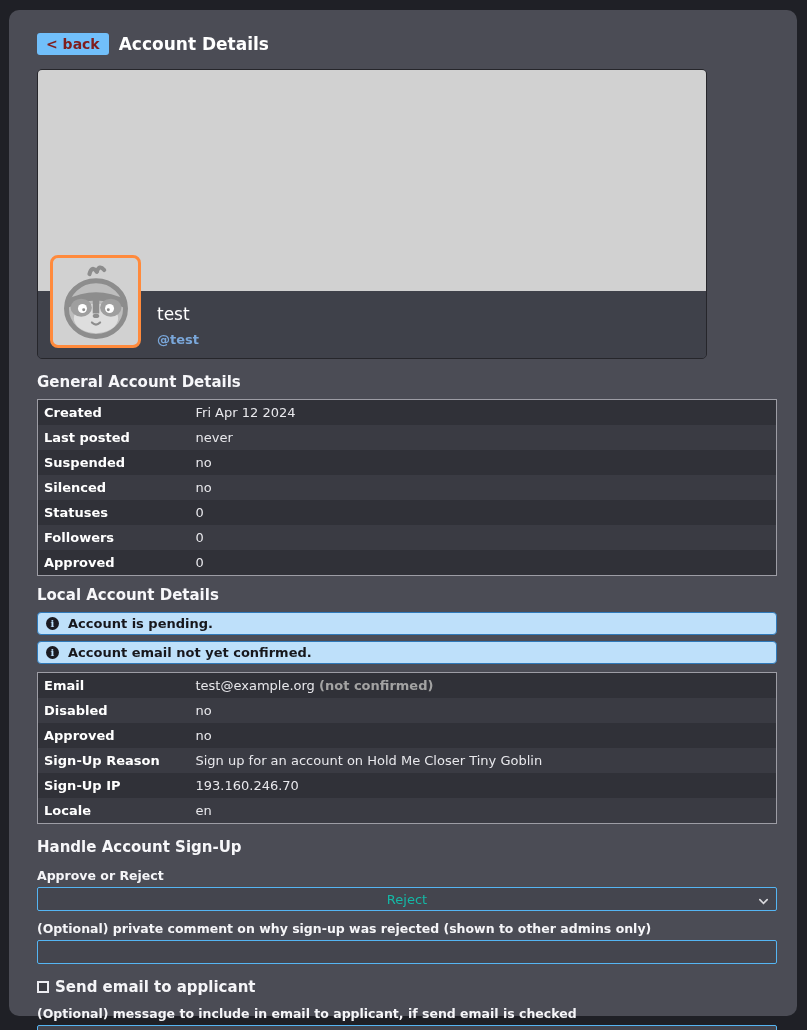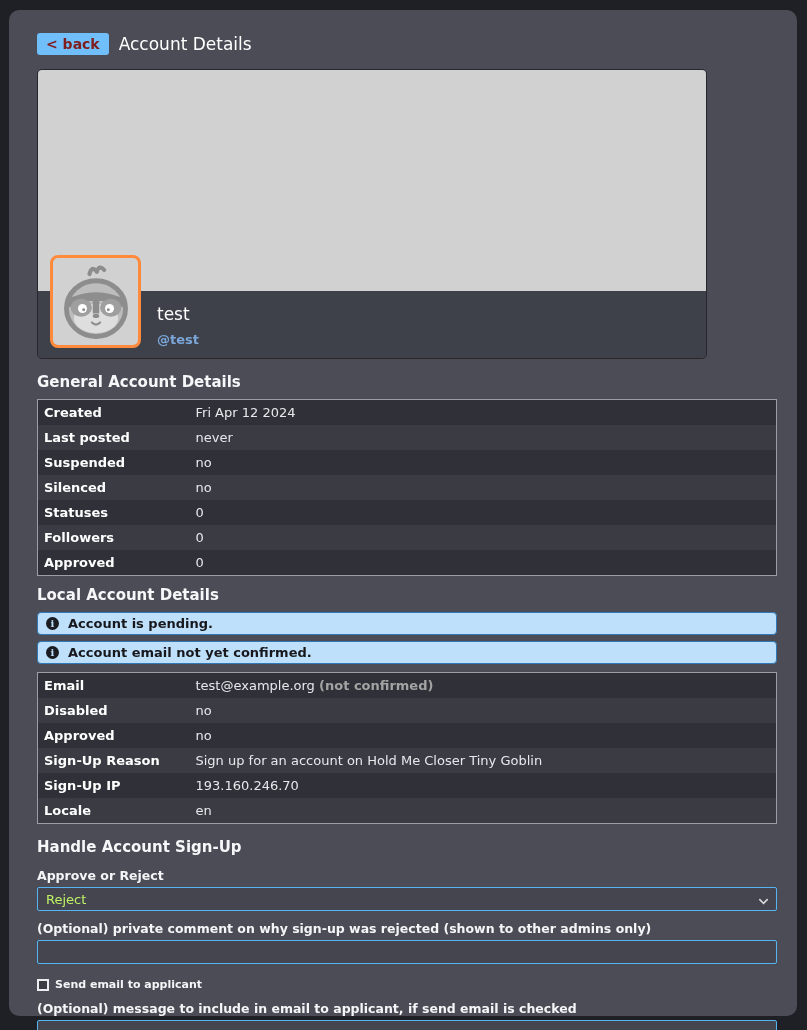--- a/index.html
+++ b/index.html
@@ -18,21 +18,21 @@
   }
   
   .page-header { display: flex; align-items: center; gap: 10px; margin-bottom: 14px; }
   .back-btn {
     background: #71bffa; color: #7f1d1d;
     font-weight: bold; font-size: 14px;
     border: none; border-radius: 3px;
     padding: 3px 9px; cursor: pointer;
     font-family: inherit;
   }
-  .page-title { color: #ffffff; font-size: 17px; font-weight: normal; }
+  .page-title { color: #ffffff; font-size: 17px; font-weight: bold; }
   
   .profile-card {
     position: relative;
     width: 670px; height: 290px;
     border: 1px solid #26262b;
     border-radius: 5px;
     overflow: hidden;
     margin-bottom: 14px;
     background: #3f414a;
   }
@@ -88,39 +88,40 @@
     font-weight: bold; font-family: "DejaVu Serif", serif;
   }
   
   .form-label { color: #f5f5f8; font-size: 12.5px; font-weight: bold; margin: 10px 0 4px 0; display: block; }
   .select-wrap { position: relative; }
   select.field, input.field {
     width: 100%; height: 24px;
     background: #44454e;
     border: 1px solid #55b5f3;
     border-radius: 2px;
-    color: #bef264; font-size: 13px;
+    color: #14b8a6; font-size: 13px;
     padding: 2px 8px;
     font-family: inherit;
     appearance: none; -webkit-appearance: none;
     outline: none;
+    text-align: center;
   }
   .chevron-down {
     position: absolute; right: 8px; top: 5px;
     pointer-events: none; color: #d8d8dc;
   }
   .checkbox-row { display: flex; align-items: center; gap: 6px; margin: 14px 0 2px 0; }
   input.checkbox {
     appearance: none; -webkit-appearance: none;
     width: 12px; height: 12px;
     border: 2px solid #ececf1;
     background: #3a3b43;
     margin: 0;
   }
-  .checkbox-label { color: #f5f5f8; font-size: 11px; font-weight: bold; }
+  .checkbox-label { color: #f5f5f8; font-size: 15px; font-weight: bold; }
 </style>
 </head>
 <body>
 
 <div class="panel">
 
   
   <div class="page-header">
     <button class="back-btn">&lt; back</button>
     <span class="page-title">Account Details</span>

